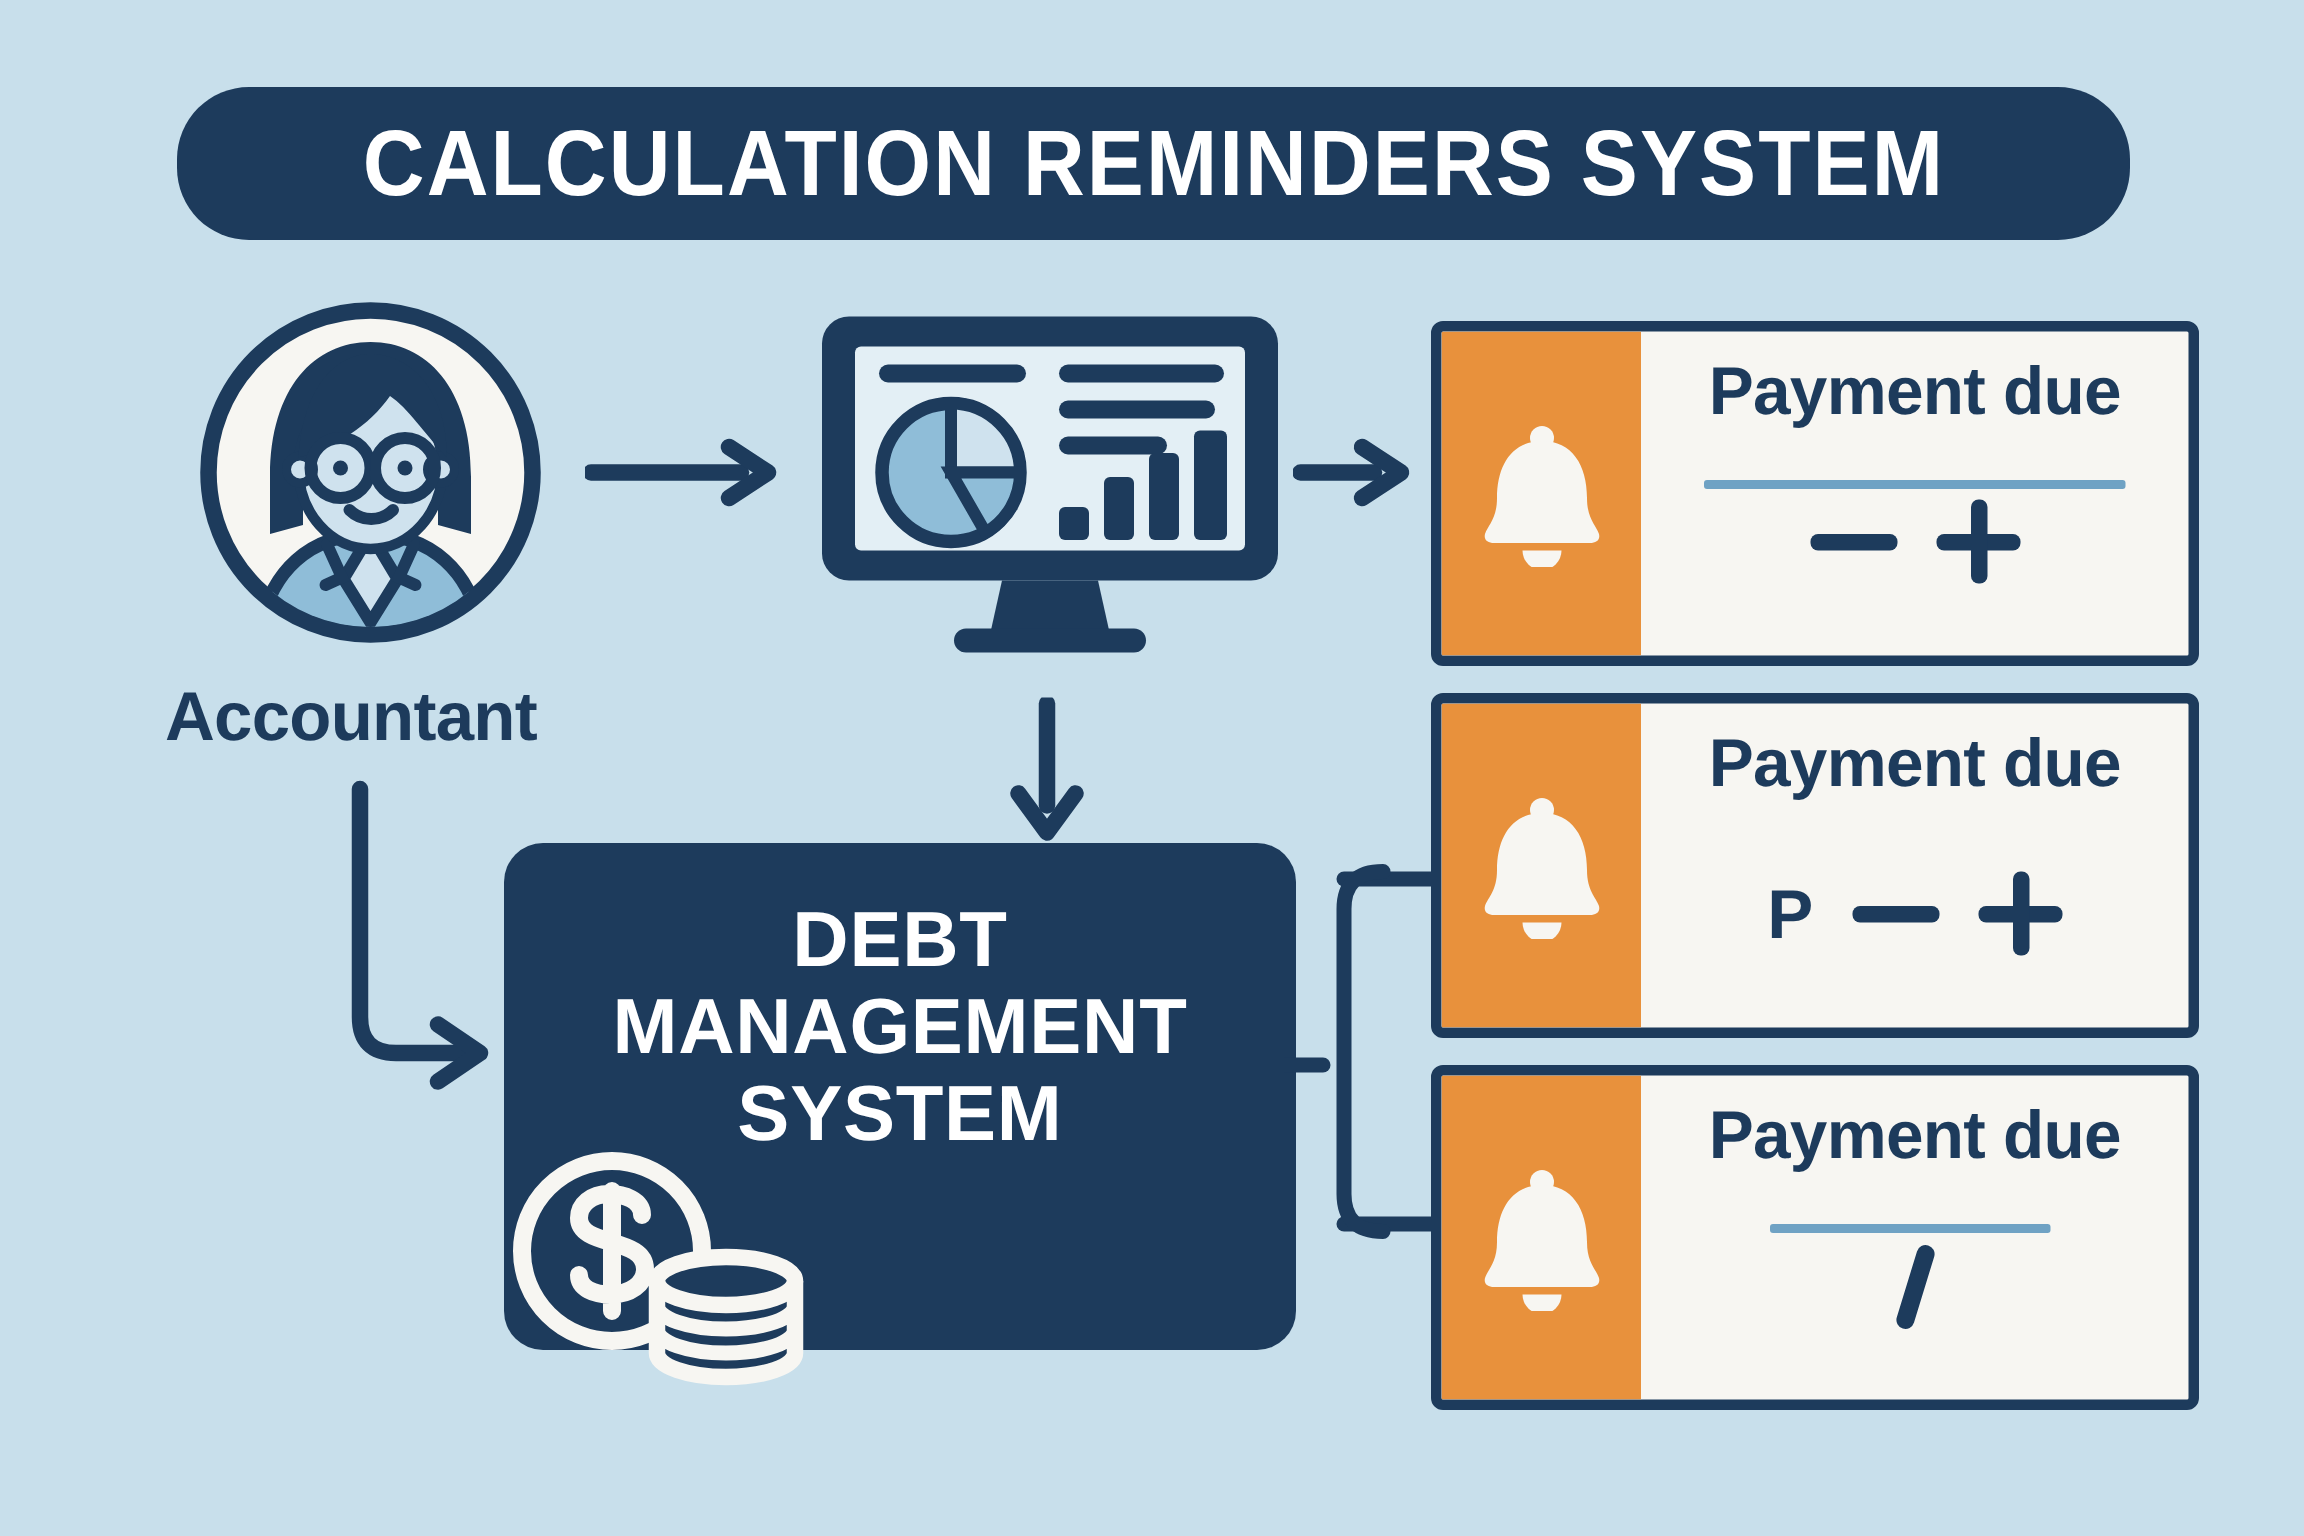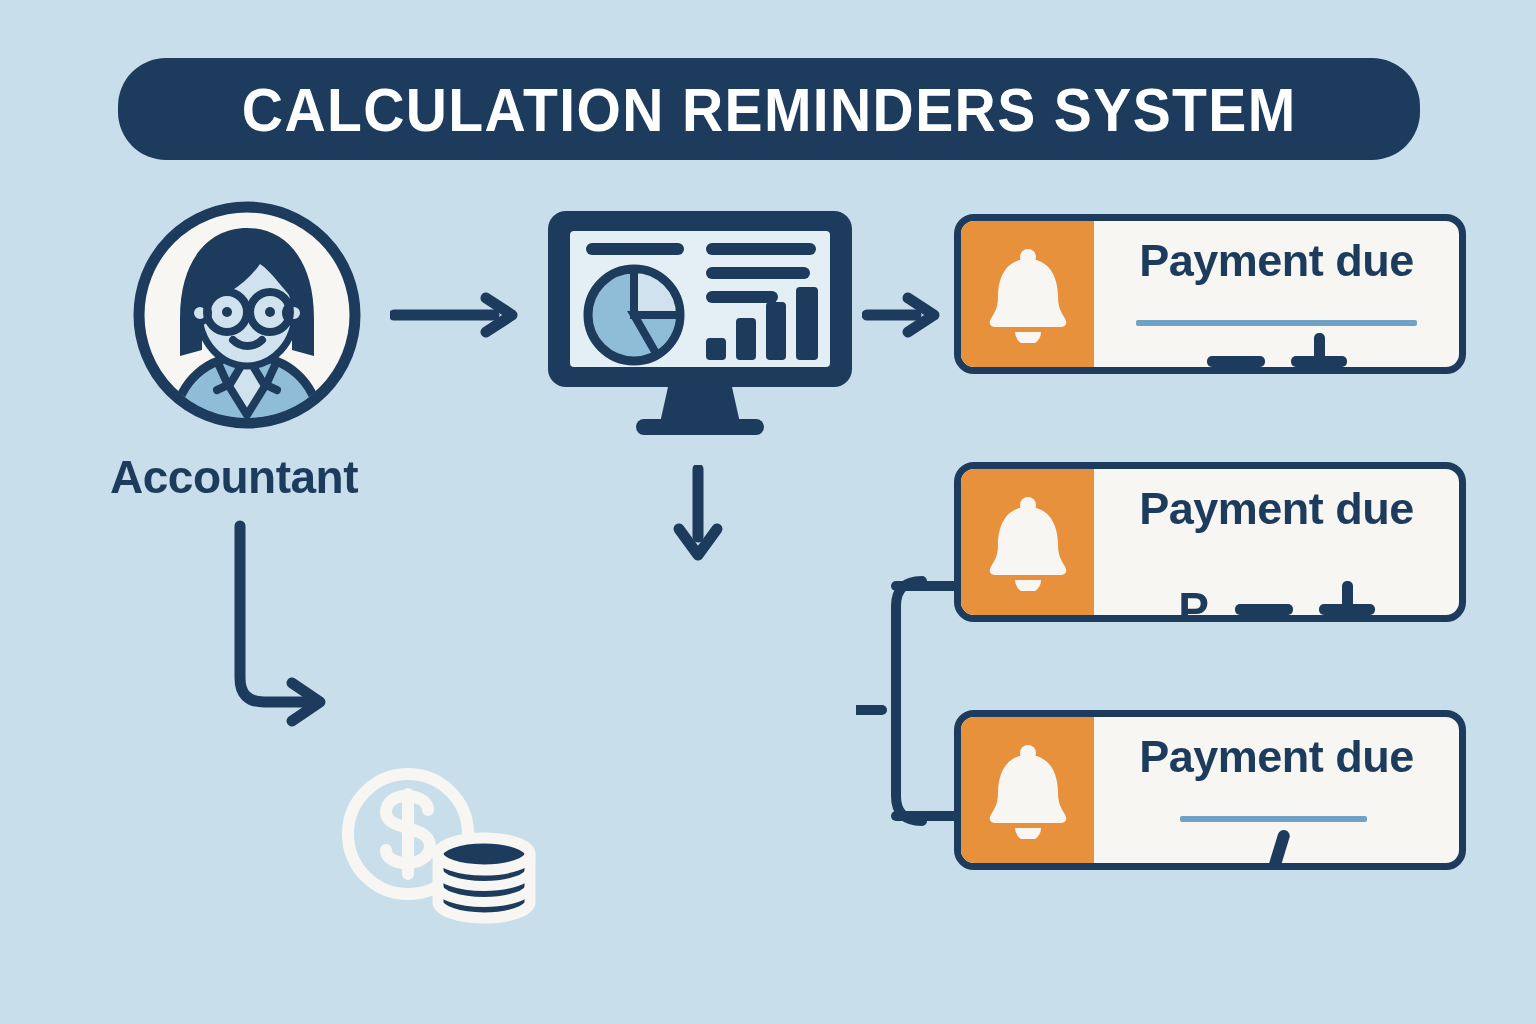--- a/index.html
+++ b/index.html
@@ -121,24 +121,24 @@
     left: 856px;
     top: 560px;
     width: 120px;
     height: 280px;
   }
 
   
   .notif-card {
     position: absolute;
     width: 512px;
-    height: 160px;
+    height: 230px;
     background: #f7f6f2;
     border: 7px solid #1d3b5c;
-    border-radius: 20px;
+    border-radius: 8px;
     box-sizing: border-box;
     overflow: hidden;
     display: flex;
   }
   #card-1 { left: 954px; top: 214px; }
   #card-2 { left: 954px; top: 462px; }
   #card-3 { left: 954px; top: 710px; }
 
   .card-icon-panel {
     width: 133px;
@@ -307,20 +307,25 @@
   <svg class="arrow-svg" id="arrow-monitor-dms" viewBox="0 0 76 100">
     <line x1="38" y1="4" x2="38" y2="72" stroke="#1d3b5c" stroke-width="11" stroke-linecap="round"></line>
     <path d="M19 64 L38 90 L57 64" fill="none" stroke="#1d3b5c" stroke-width="11" stroke-linecap="round" stroke-linejoin="round"></path>
   </svg>
 
   <svg class="arrow-svg" id="arrow-accountant-dms" viewBox="0 0 130 210">
     <path d="M30 6 L30 158 Q30 182 54 182 L96 182" fill="none" stroke="#1d3b5c" stroke-width="11" stroke-linecap="round"></path>
     <path d="M82 163 L110 182 L82 201" fill="none" stroke="#1d3b5c" stroke-width="11" stroke-linecap="round" stroke-linejoin="round"></path>
   </svg>
 
+  <div id="dms-box">
+    <div id="dms-title">DEBT
+MANAGEMENT
+SYSTEM</div>
+  </div>
 
   <svg id="coins-icon" viewBox="0 0 220 165">
     <circle cx="72" cy="72" r="60" fill="none" stroke="#f7f6f2" stroke-width="12"></circle>
     <path d="M72 32 L72 112 M92 48 C92 38 80 34 70 34 C58 34 50 41 50 50 C50 70 94 62 94 84 C94 94 84 101 71 101 C60 101 50 97 50 88" fill="none" stroke="#f7f6f2" stroke-width="12" stroke-linecap="round" stroke-linejoin="round"></path>
     <g>
       <path d="M102 92 L102 140 A46 16 0 0 0 194 140 L194 92 Z" fill="#1d3b5c"></path>
       <ellipse cx="148" cy="92" rx="46" ry="16" fill="#1d3b5c" stroke="#f7f6f2" stroke-width="11"></ellipse>
       <path d="M102 92 L102 140 A46 16 0 0 0 194 140 L194 92" fill="none" stroke="#f7f6f2" stroke-width="11"></path>
       <path d="M102 108 A46 16 0 0 0 194 108" fill="none" stroke="#f7f6f2" stroke-width="10"></path>
       <path d="M102 124 A46 16 0 0 0 194 124" fill="none" stroke="#f7f6f2" stroke-width="10"></path>

